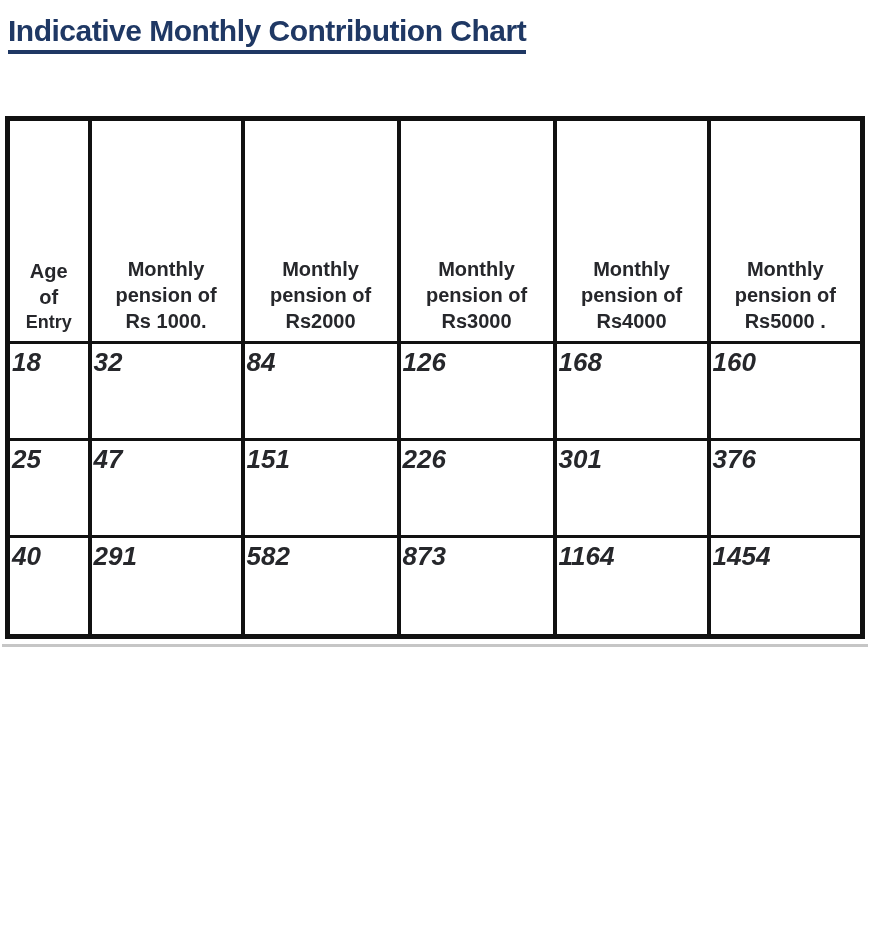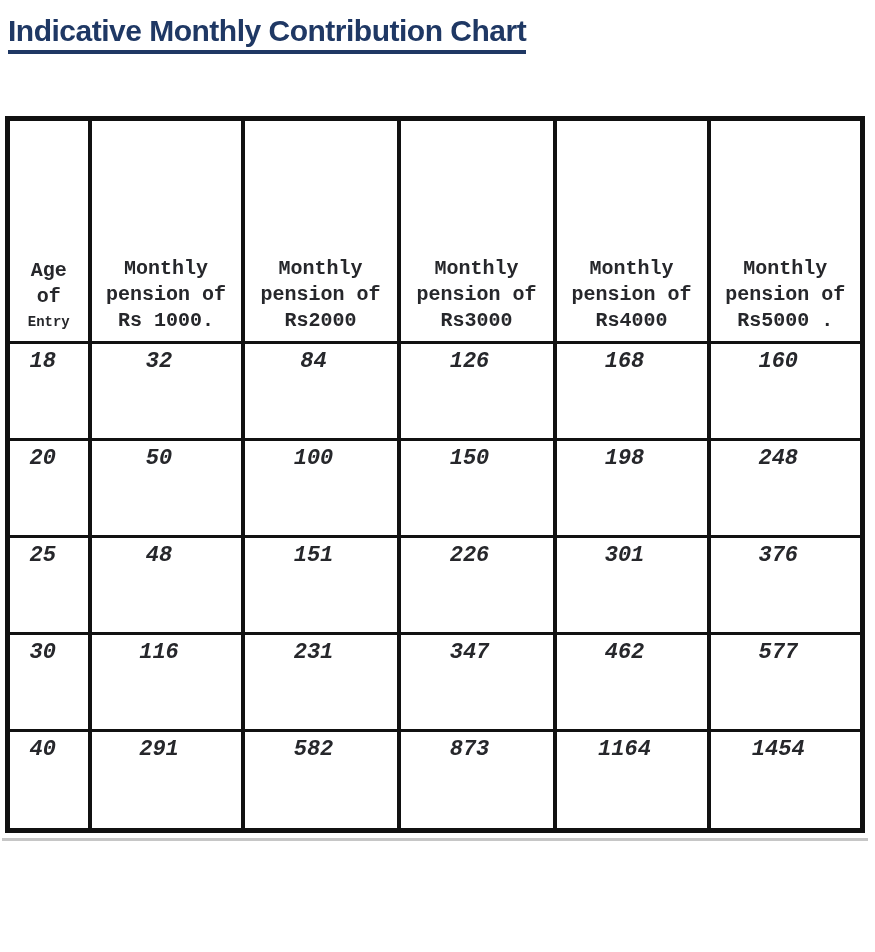--- a/index.html
+++ b/index.html
@@ -45,41 +45,40 @@
   table.contrib-table th,
   table.contrib-table td {
     border-top: 3px solid var(--border-color);
     border-bottom: 3px solid var(--border-color);
     border-left: 4px solid var(--border-color);
     border-right: 4px solid var(--border-color);
     background: #ffffff;
   }
   table.contrib-table {
     border: 5px solid var(--border-color);
-    font-family: Liberation Mono, monospace;
   }
   thead tr { height: 224px; }
   thead th {
     vertical-align: bottom;
     text-align: center;
     font-weight: bold;
     font-size: 20px;
     line-height: 26px;
     padding: 0 2px 7px 2px;
   }
   thead th .hl { display: block; }
-  thead th .hl-sm { font-size: 14px; line-height: 24px; }
+  thead th .hl-sm { font-size: 18px; line-height: 24px; }
   tbody tr { height: 97px; }
   tbody tr:last-child { height: 100px; }
   tbody td {
     vertical-align: top;
-    text-align: center;
+    text-align: left;
     font-style: italic;
     font-weight: 600;
-    font-size: 22px;
+    font-size: 26px;
     line-height: 30px;
     padding: 3px 16px 0 2px;
   }
   tbody td.age { padding-right: 14px; }
   .bottom-rule {
     margin: 5px 0 0 2px;
     width: 866px;
     height: 3px;
     background: #c6c6c6;
   }
@@ -139,42 +138,26 @@
     <tbody>
       <tr>
         <td class="age">18</td>
         <td>32</td>
         <td>84</td>
         <td>126</td>
         <td>168</td>
         <td>160</td>
       </tr>
       <tr>
-        <td class="age">20</td>
-        <td>50</td>
-        <td>100</td>
-        <td>150</td>
-        <td>198</td>
-        <td>248</td>
-      </tr>
-      <tr>
         <td class="age">25</td>
-        <td>48</td>
+        <td>47</td>
         <td>151</td>
         <td>226</td>
         <td>301</td>
         <td>376</td>
-      </tr>
-      <tr>
-        <td class="age">30</td>
-        <td>116</td>
-        <td>231</td>
-        <td>347</td>
-        <td>462</td>
-        <td>577</td>
       </tr>
       <tr>
         <td class="age">40</td>
         <td>291</td>
         <td>582</td>
         <td>873</td>
         <td>1164</td>
         <td>1454</td>
       </tr>
     </tbody>

